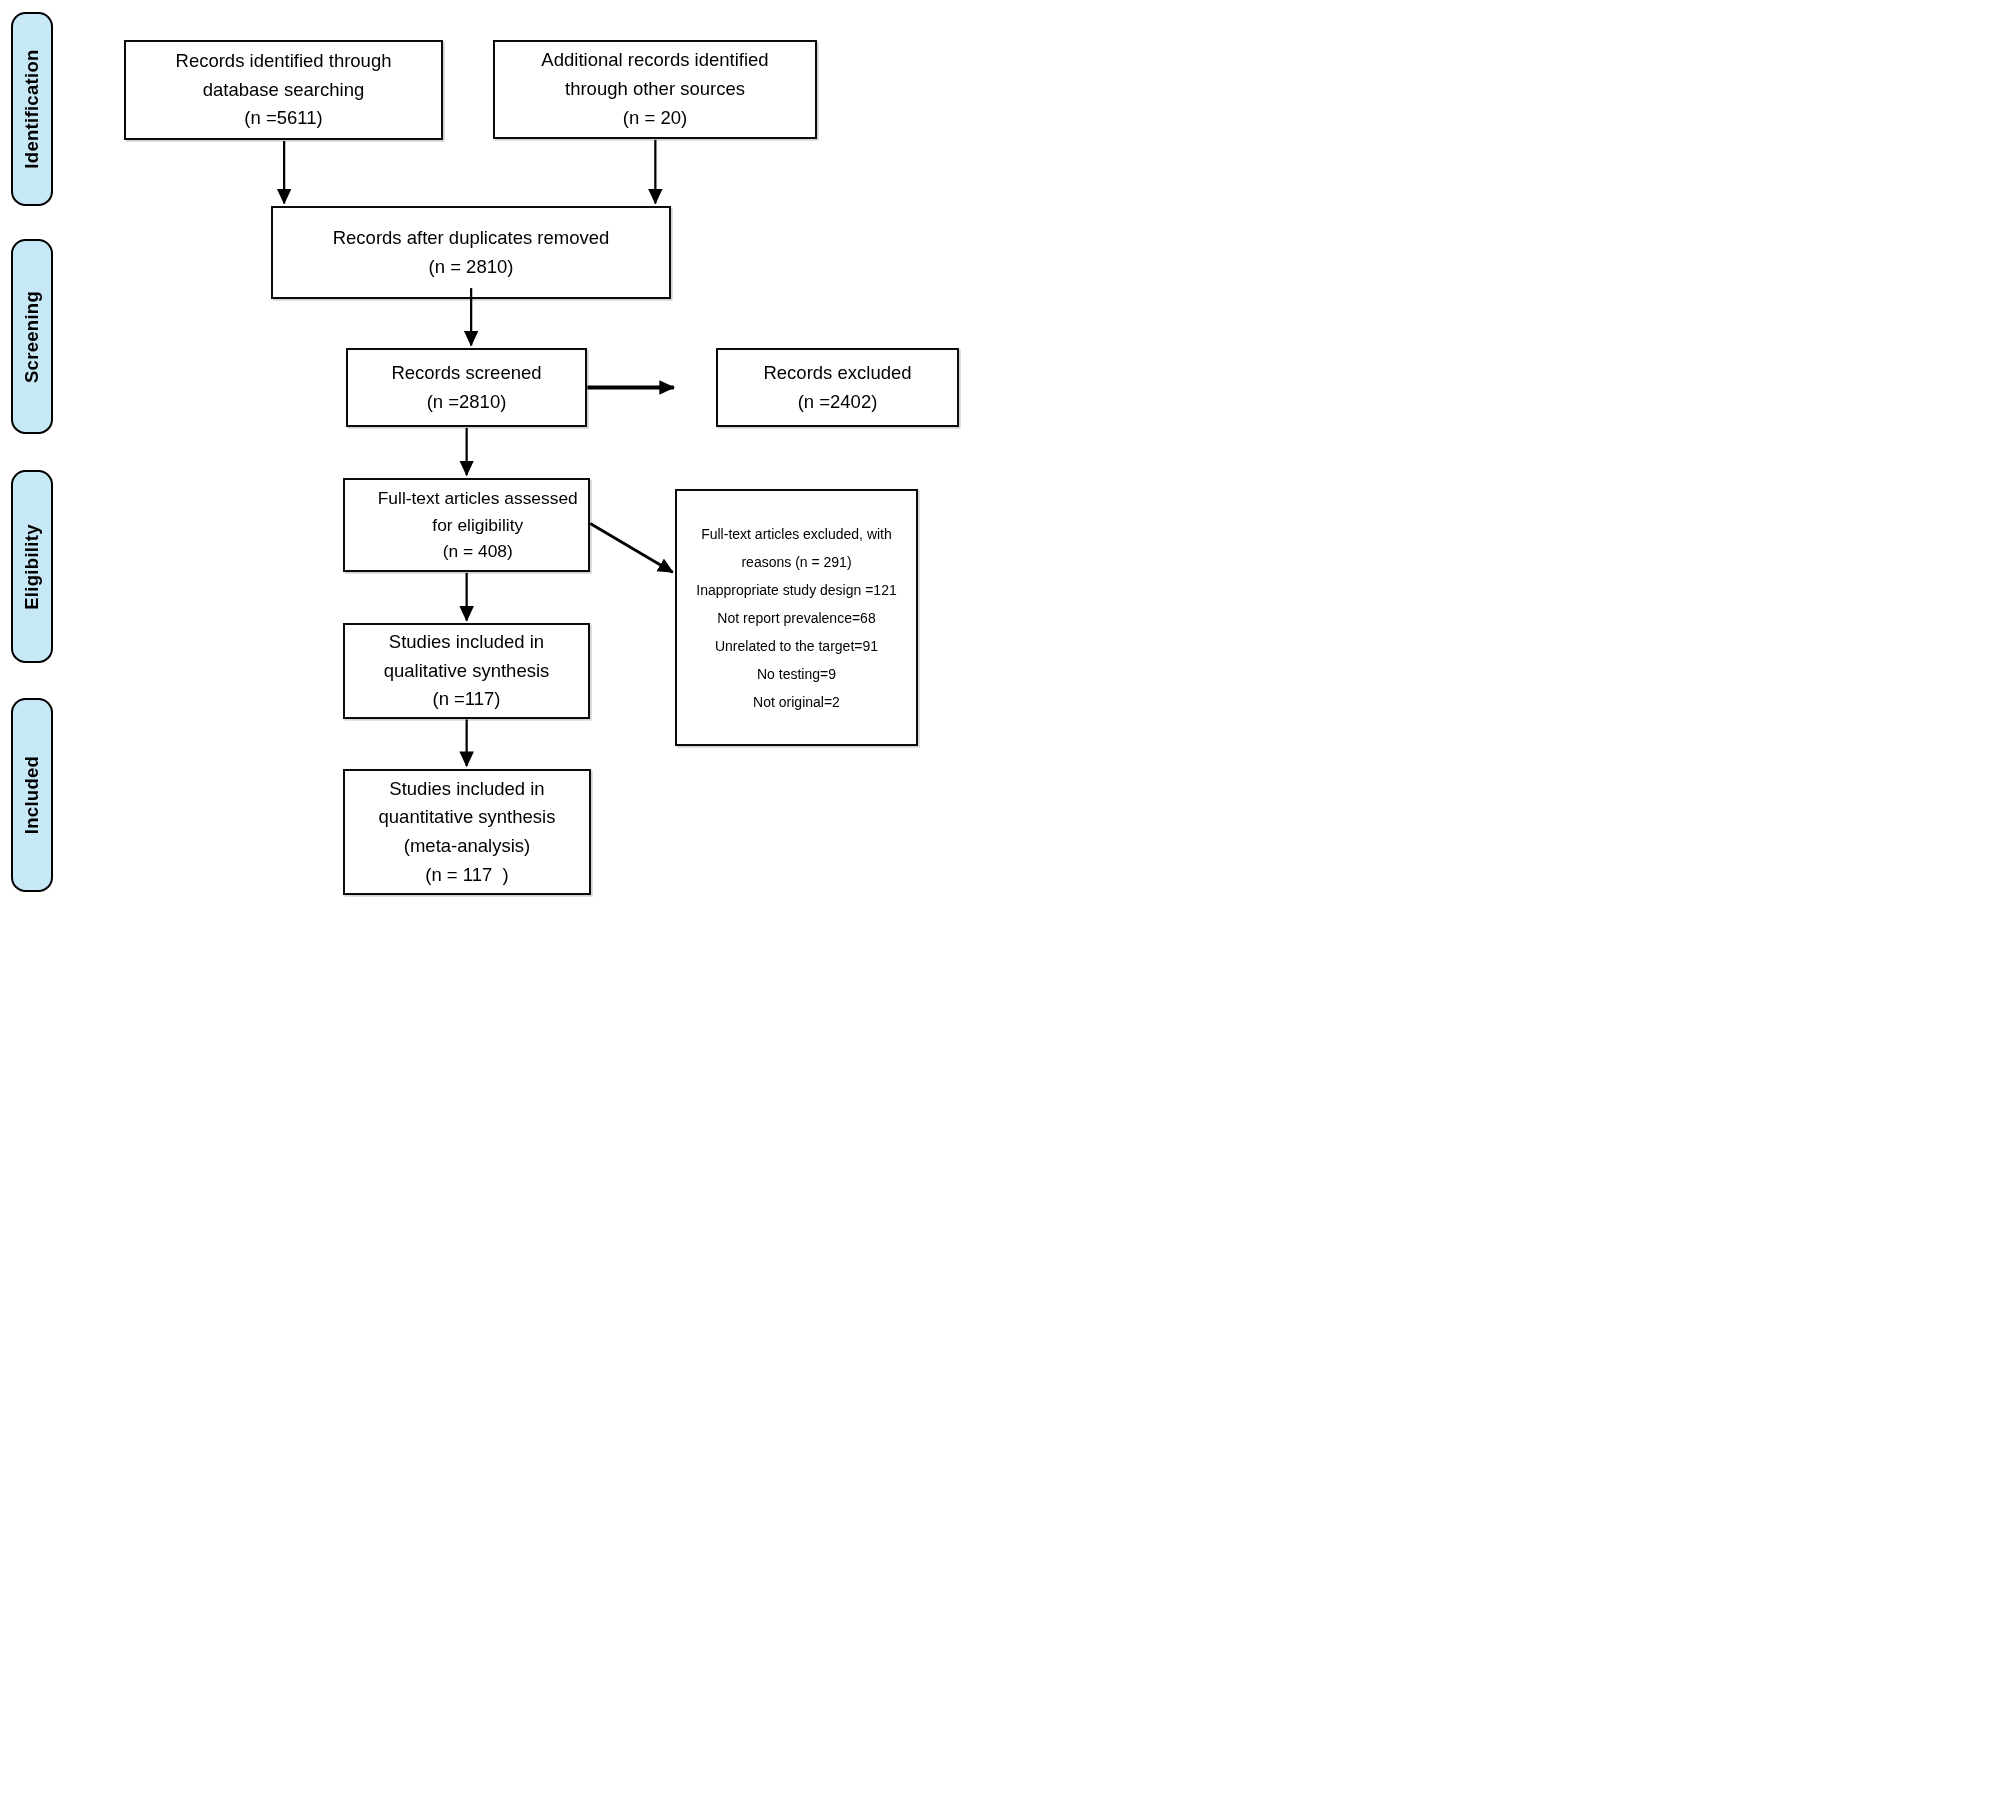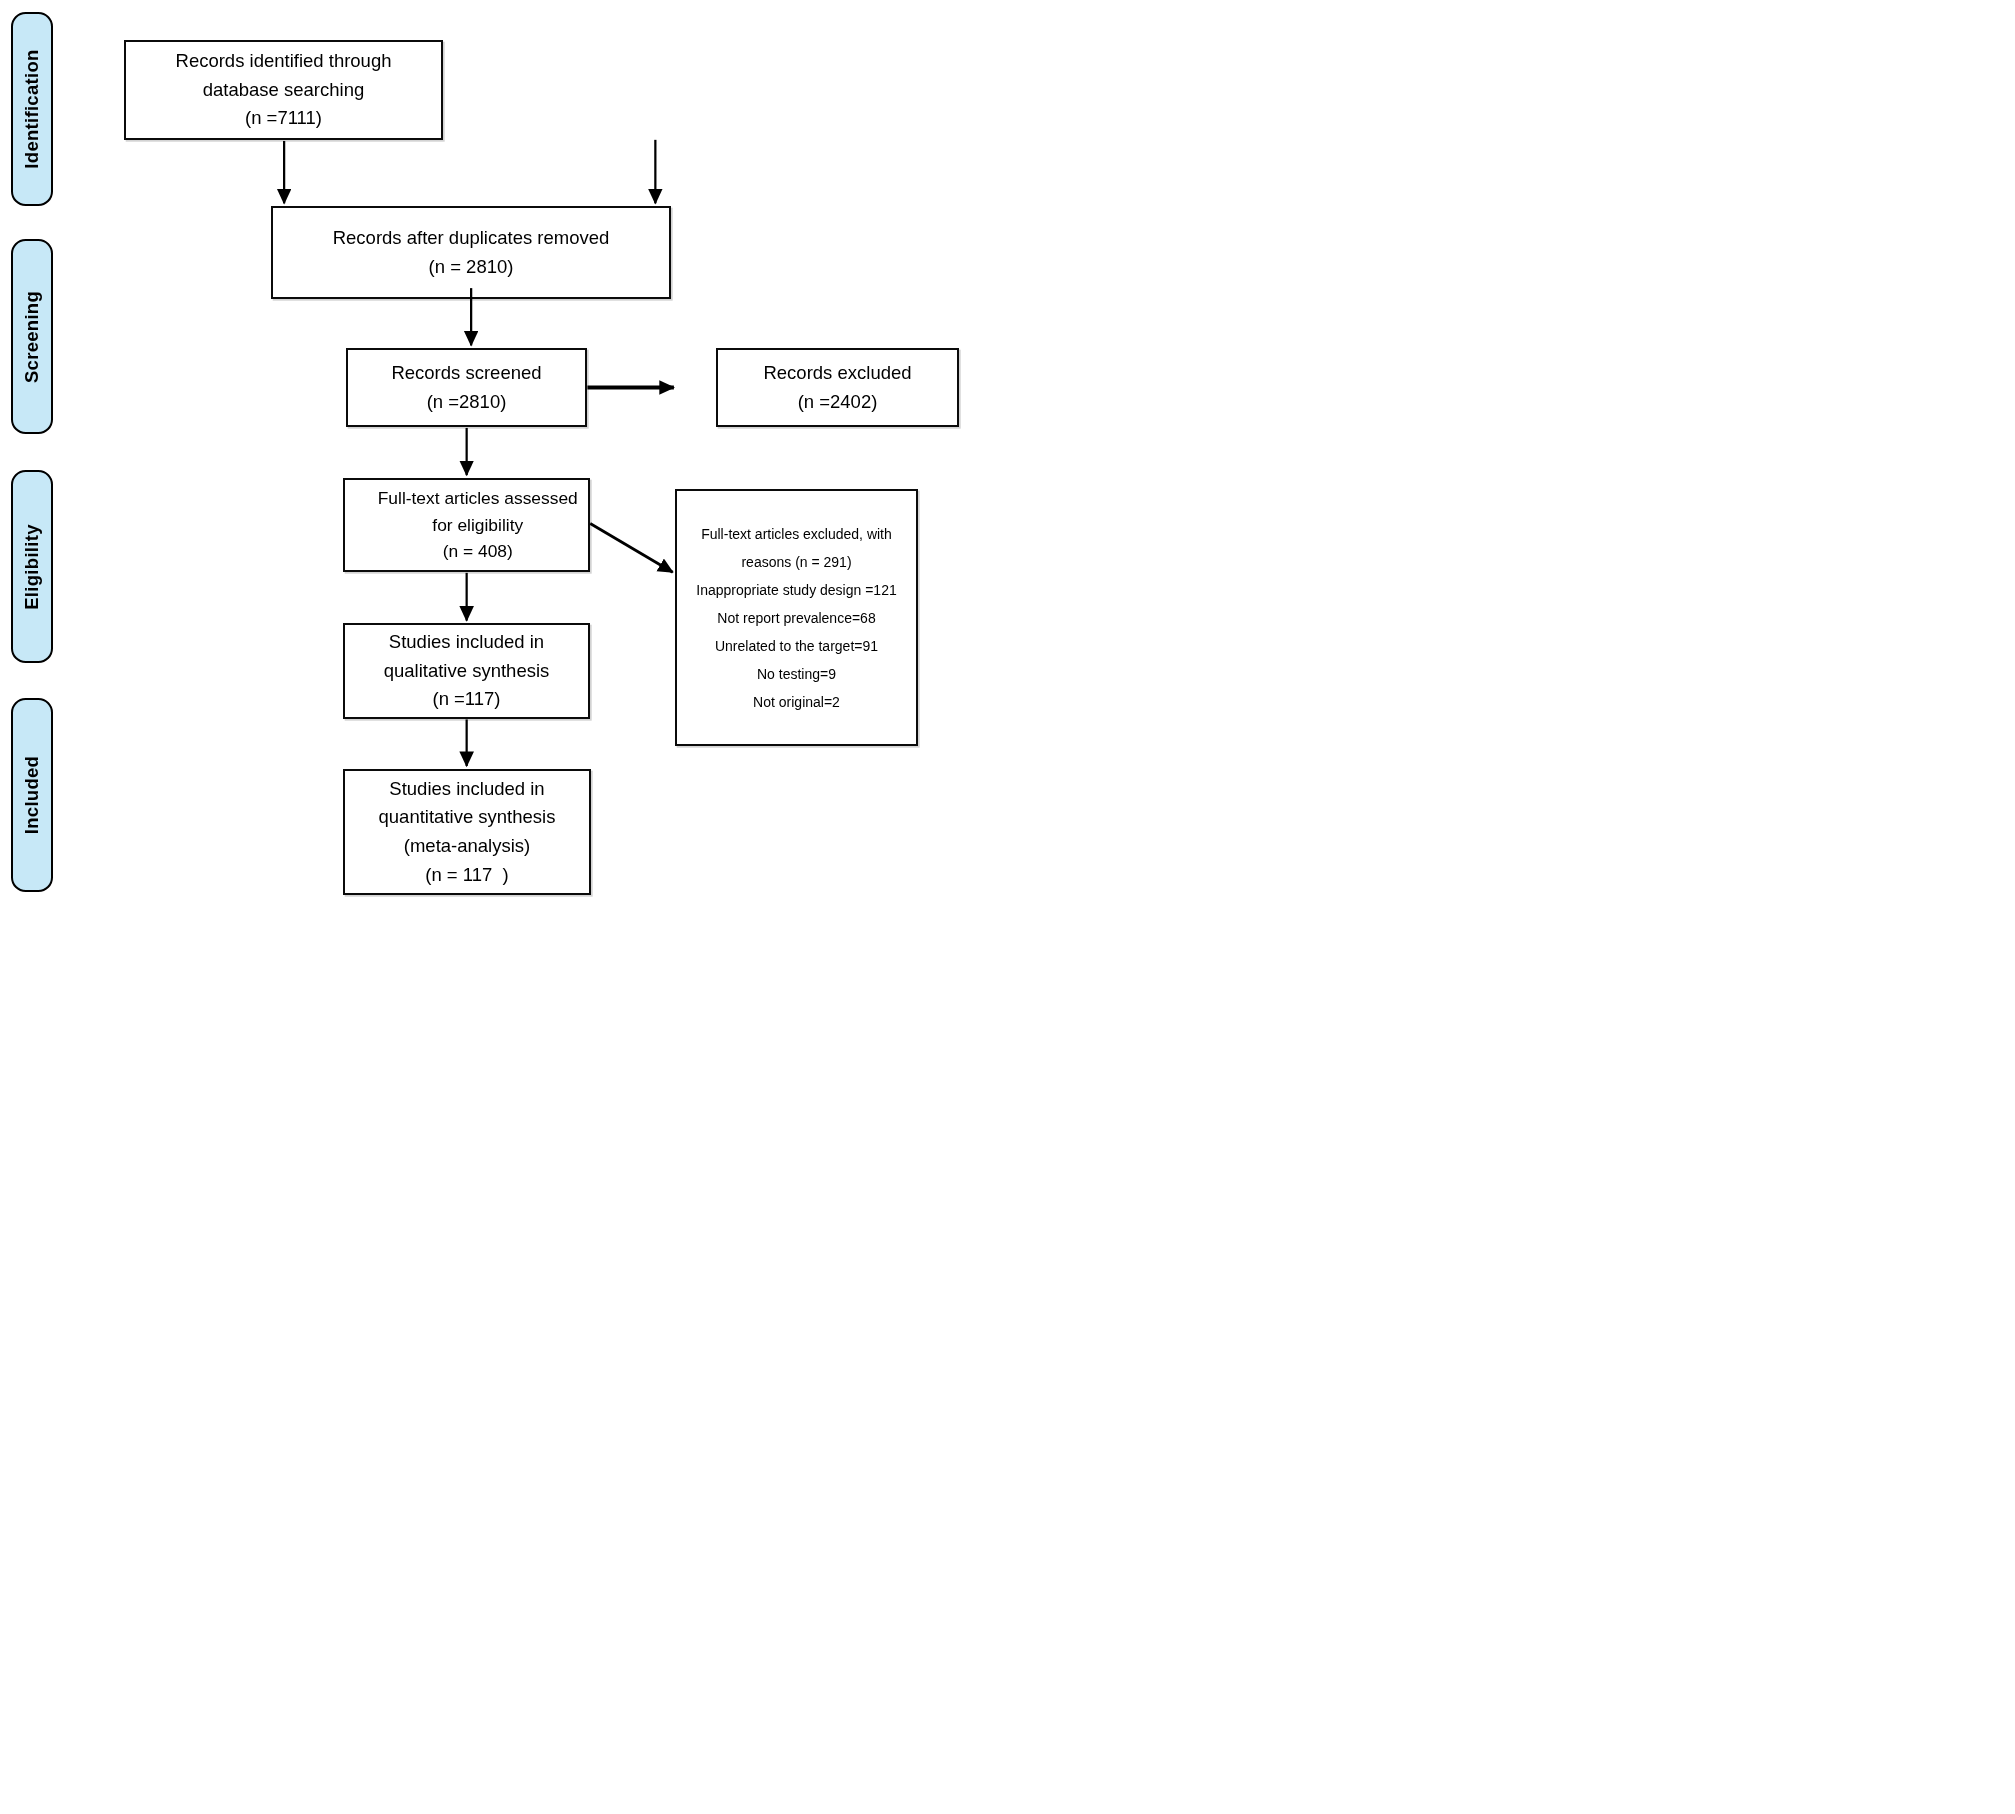--- a/index.html
+++ b/index.html
@@ -89,21 +89,24 @@
   </div>
   <div class="stage" id="stage-eligibility" style="background: rgb(199, 232, 247);">
     <span class="vtext">Eligibility</span>
   </div>
   <div class="stage" id="stage-included" style="background: rgb(199, 232, 247);">
     <span class="vtext">Included</span>
   </div>
 
   <div class="fbox" id="box-identified-database">Records identified through
 database searching
-(n =7111)</div>
+(n =5611)</div>
+  <div class="fbox" id="box-identified-other">Additional records identified
+through other sources
+(n = 20)</div>
   <div class="fbox" id="box-after-duplicates">Records after duplicates removed
 (n = 2810)</div>
   <div class="fbox" id="box-screened">Records screened
 (n =2810)</div>
   <div class="fbox" id="box-records-excluded">Records excluded
 (n =2402)</div>
   <div class="fbox" id="box-fulltext-assessed">Full-text articles assessed
 for eligibility
 (n = 408)</div>
   <div class="fbox" id="box-fulltext-excluded">Full-text articles excluded, with

